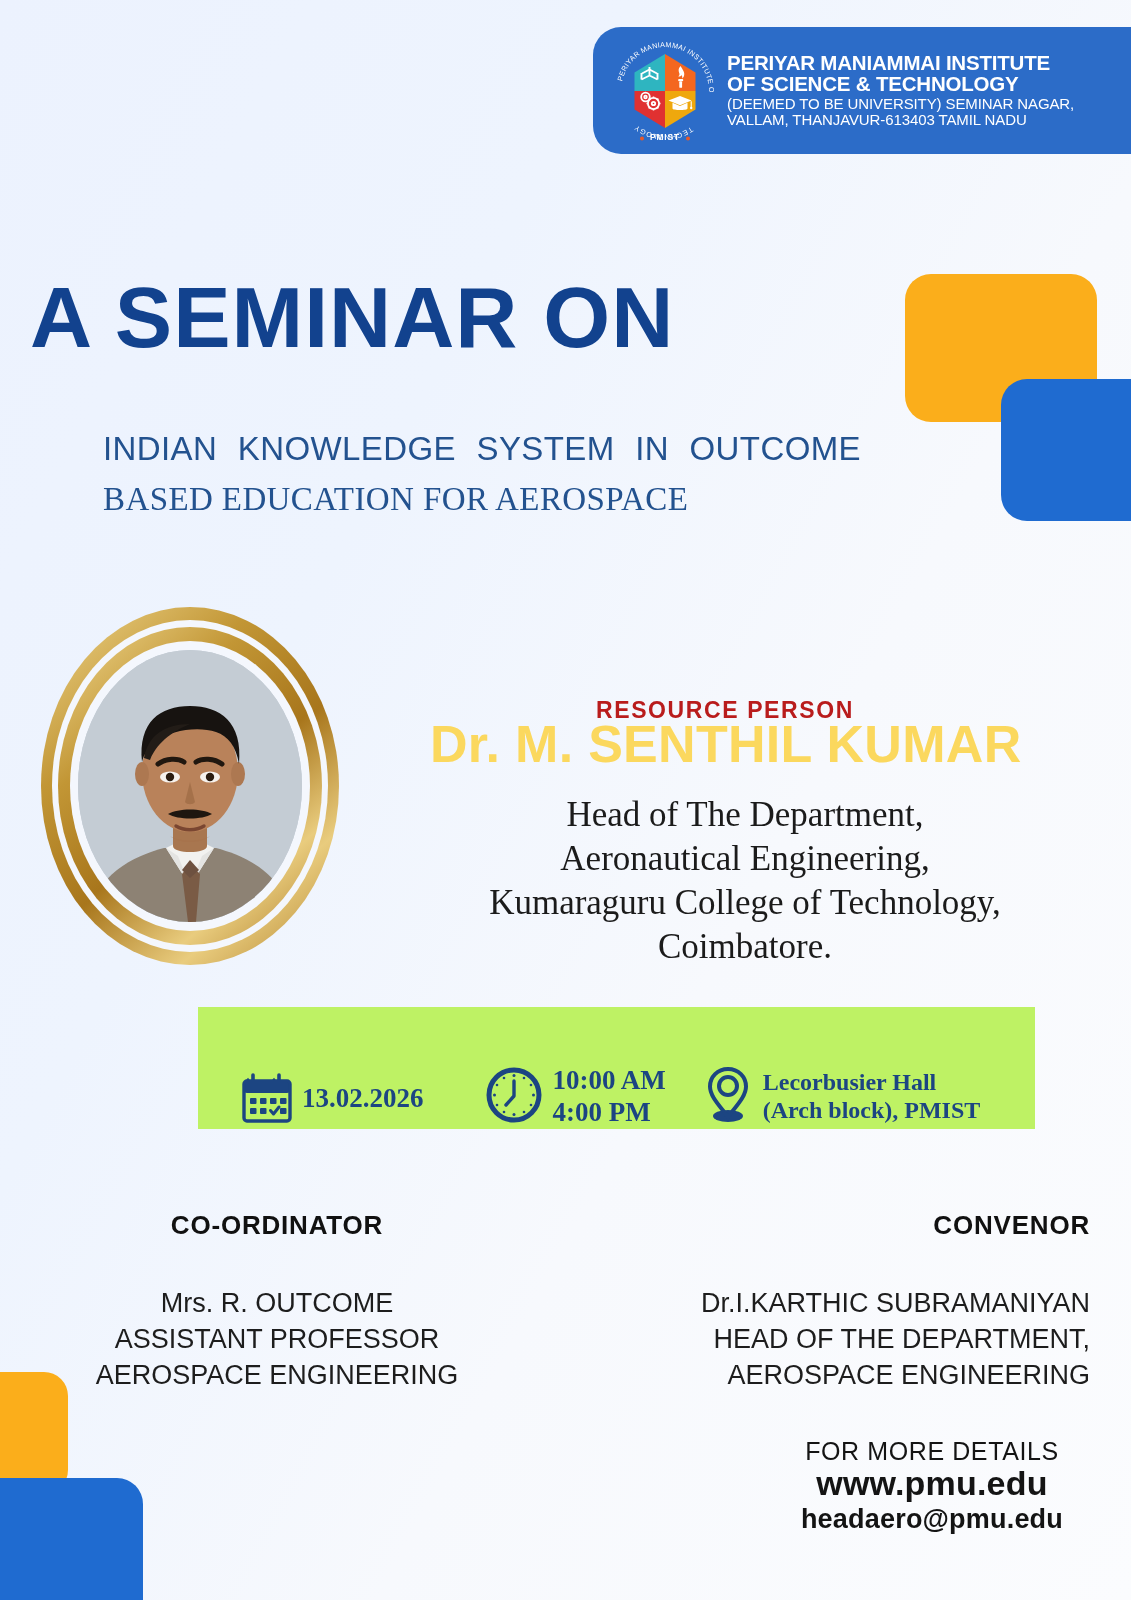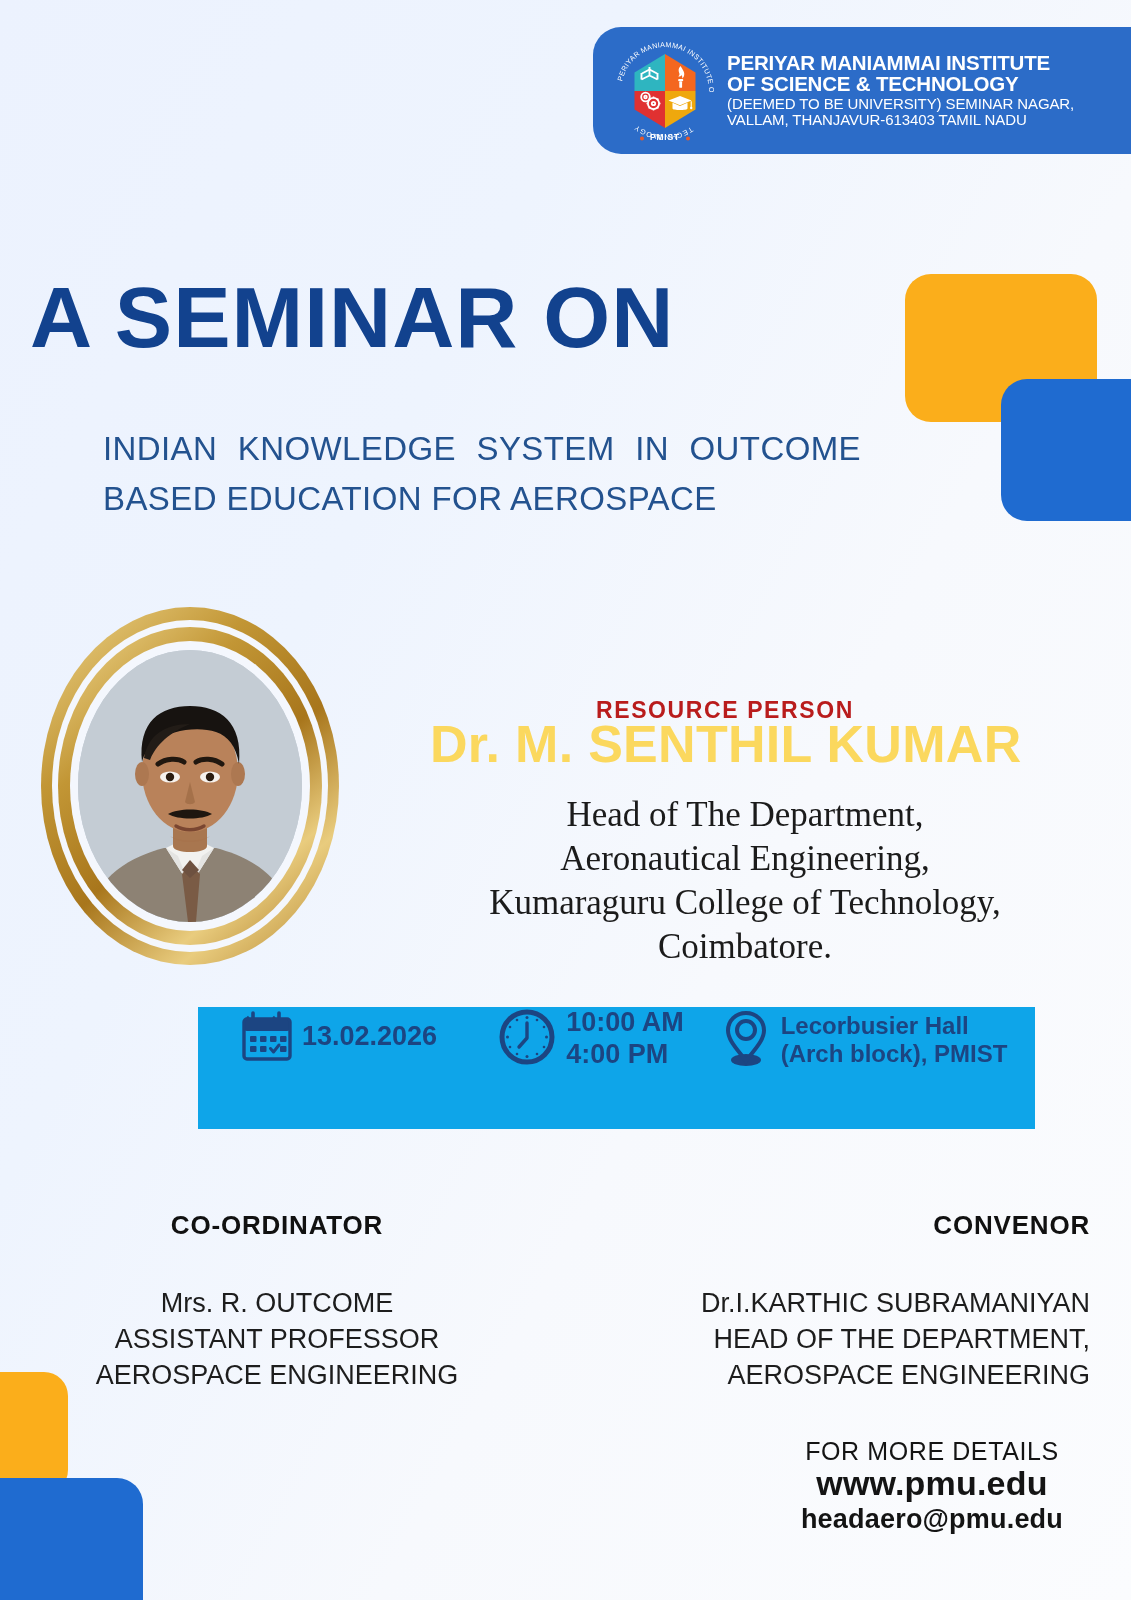--- a/index.html
+++ b/index.html
@@ -26,21 +26,21 @@
   .hdr-l1,.hdr-l2{font-weight:bold;font-size:20.5px;letter-spacing:-0.2px;white-space:nowrap;}
   .hdr-l3,.hdr-l4{font-size:15px;letter-spacing:-0.1px;white-space:nowrap;margin-top:1px;}
 
   
   .title{position:absolute;left:30px;top:268px;font-size:86px;font-weight:bold;
     color:#12428E;letter-spacing:1px;transform:scaleX(1.0);white-space:nowrap;
     font-family:"Liberation Sans",sans-serif;font-stretch:condensed;}
   .subtitle{position:absolute;left:103px;top:424px;width:900px;color:#23528F;
     font-size:33px;line-height:1.52;font-weight:400;letter-spacing:0.4px;}
   .subtitle .l1{word-spacing:11px;display:block;}
-  .subtitle .l2{display:block;}
+  .subtitle .l2{display:block;font-family:Liberation Serif, serif;}
 
   
   .portrait-wrap{position:absolute;left:41px;top:601px;width:300px;height:370px;}
   .gold-ring{position:absolute;border-radius:50%;}
   .gr1{left:0;top:6px;width:298px;height:358px;
     background:linear-gradient(140deg,#f0d88f,#c29635 30%,#a8761c 55%,#e9cc7e 78%,#b0802a);}
   .gr2{left:11px;top:19px;width:276px;height:332px;background:#f4f7fd;}
   .gr3{left:17px;top:26px;width:264px;height:318px;
     background:linear-gradient(140deg,#f0d88f,#c29635 30%,#a8761c 55%,#e9cc7e 78%,#b0802a);}
   .gr4{left:29px;top:40px;width:240px;height:290px;background:#f4f7fd;}
@@ -51,21 +51,21 @@
   
   .rp-label{position:absolute;left:596px;top:697px;font-size:23px;font-weight:bold;
     color:#b91c1c;letter-spacing:1.6px;}
   .rp-name{position:absolute;left:430px;top:714px;font-size:52px;font-weight:bold;
     color:#FBD85E;letter-spacing:0.3px;white-space:nowrap;}
   .rp-aff{position:absolute;left:390px;top:793px;width:710px;text-align:center;
     font-family:"Liberation Serif",serif;font-size:35px;line-height:1.26;color:#1b1b1b;}
 
   
   .detailbar{position:absolute;left:198px;top:1007px;width:837px;height:122px;
-    background:#0ea5e9;display:flex;align-items:flex-start;}
+    background:#bef264;display:flex;align-items:flex-end;font-family:Liberation Serif, serif;}
   .dcell{display:flex;align-items:center;}
   .d1{margin-left:43px;}
   .d2{margin-left:60px;}
   .d3{margin-left:36px;}
   .dtxt{color:#1C4582;font-weight:bold;font-size:27px;line-height:1.18;margin-left:9px;white-space:nowrap;}
   .dtxt.small{font-size:24px;}
   .dicon{flex:0 0 auto;}
 
   
   .org{position:absolute;top:1210px;width:100%;}

